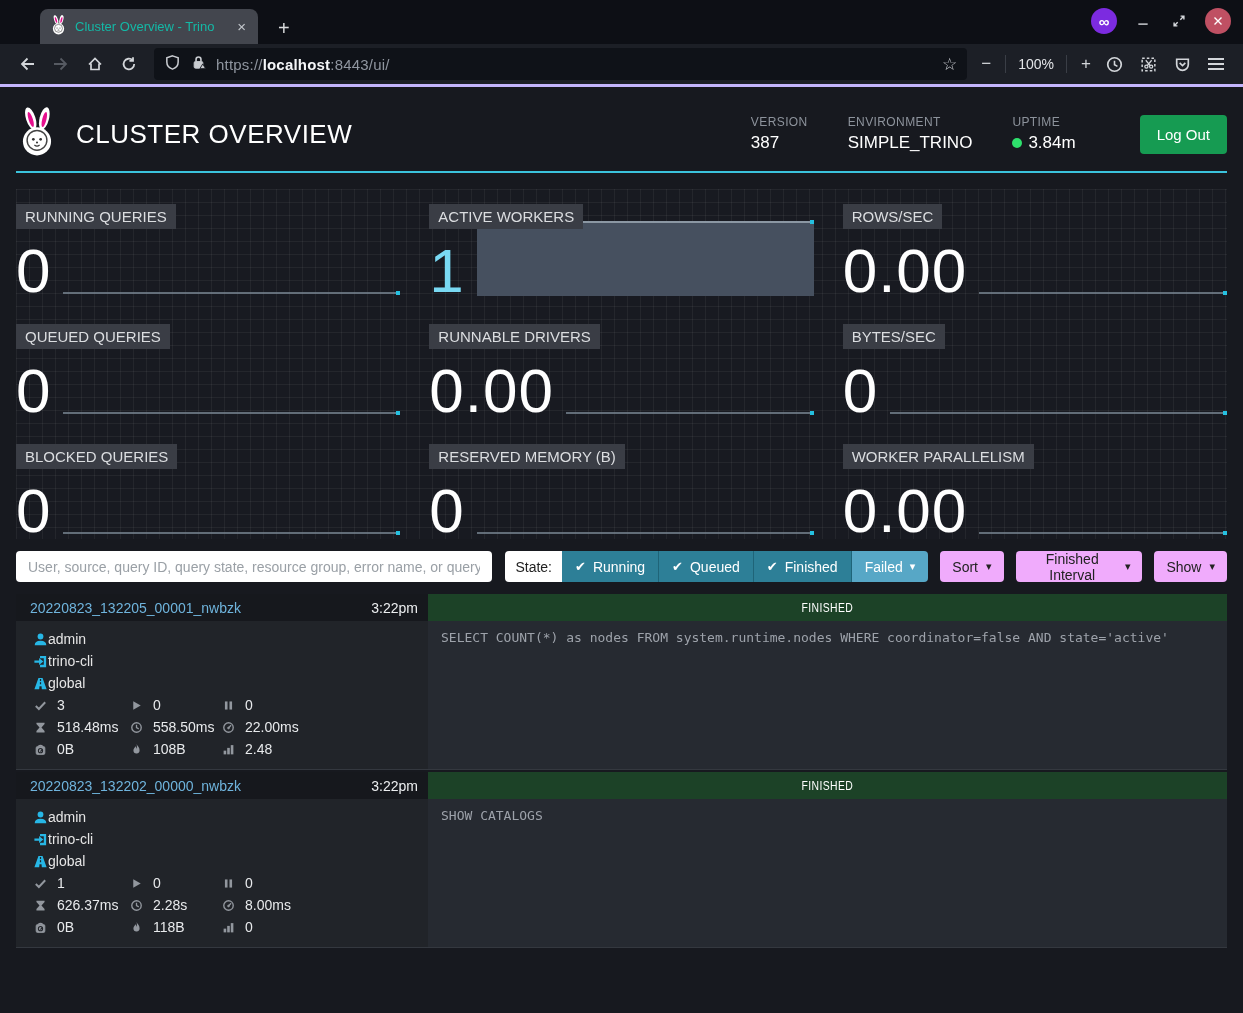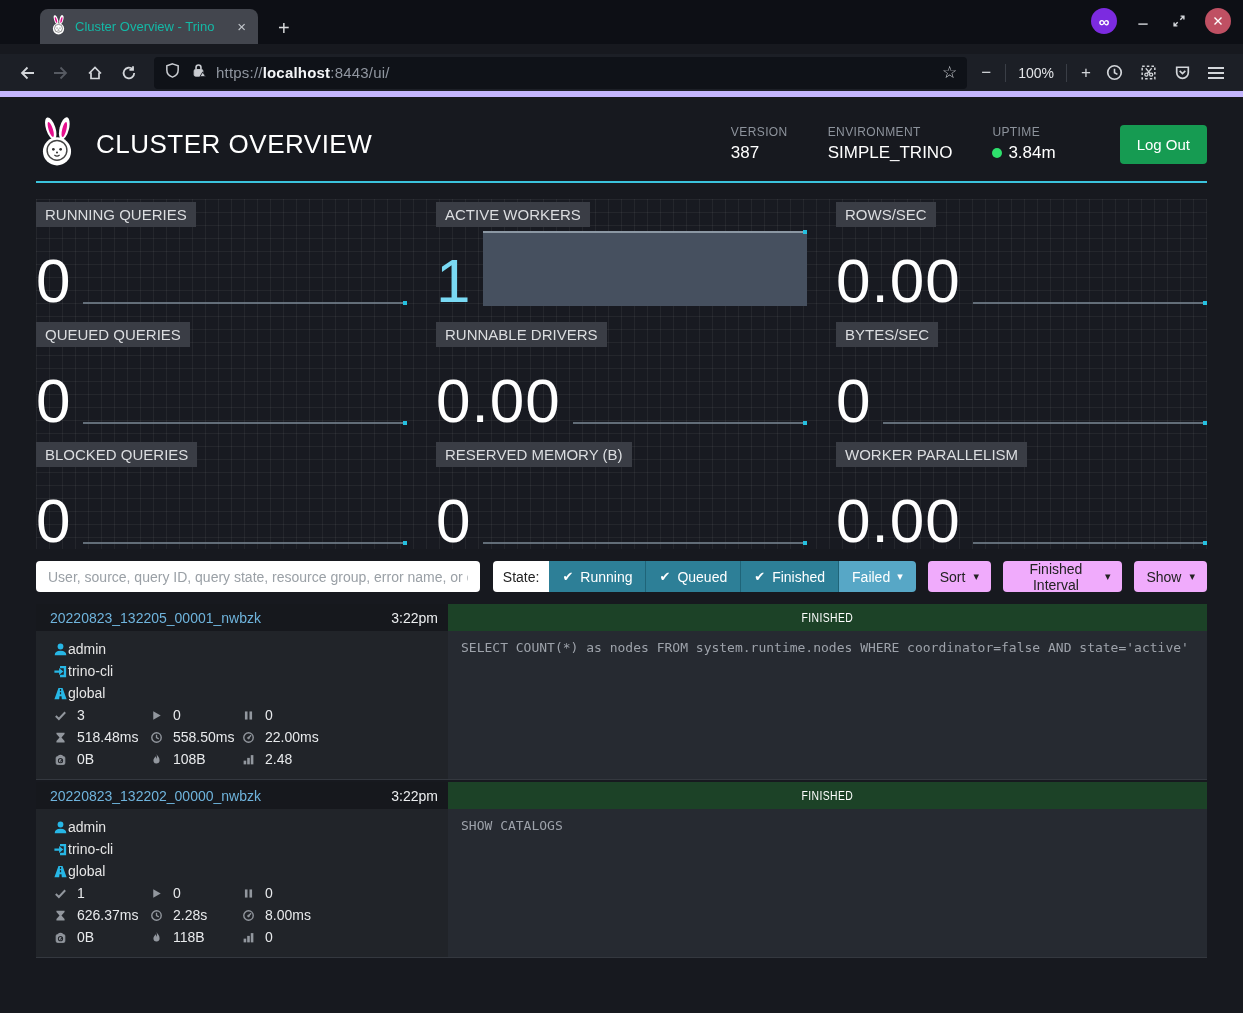--- a/index.html
+++ b/index.html
@@ -12,52 +12,52 @@
          display:flex; align-items:center; gap:8px; padding:0 10px; }
   .tab-title { color:#14b8a6; font-size:13px; white-space:nowrap; overflow:hidden; flex:1; }
   .tab-close { color:#c3c7cc; font-size:15px; padding:0 2px; }
   .newtab { color:#d8dadc; font-size:20px; margin-left:14px; margin-bottom:6px; line-height:1; padding:0 6px; }
   .winctl { position:absolute; right:12px; top:8px; display:flex; align-items:center; gap:16px; }
   .pb-badge { width:26px; height:26px; border-radius:50%; background:#7c2be0; color:#fff; font-weight:bold;
               display:flex; align-items:center; justify-content:center; font-size:15px; }
   .wbtn { color:#d6d9dd; display:flex; align-items:center; justify-content:center; width:20px; height:20px; }
   .close-btn { width:26px; height:26px; border-radius:50%; background:#bf5063; display:flex; align-items:center; justify-content:center; }
 
-  .toolbar { height:43px; background:#1c1f26; border-bottom:6px solid #c4b5fd; display:flex; align-items:center; padding:0 10px;margin-top:10px; }
+  .toolbar { height:43px; background:#1c1f26; border-bottom:3px solid #c4b5fd; display:flex; align-items:center; padding:0 10px; }
   .tb-icon { width:34px; height:32px; display:flex; align-items:center; justify-content:center; color:#d3d6da; }
   .tb-icon.dim { color:#565a62; }
   .urlbar { flex:1; height:32px; margin:0 8px; background:#0f1218; border-radius:4px;
             display:flex; align-items:center; padding:0 10px; gap:9px; }
   .url-text { font-size:15px; color:#9096a0; letter-spacing:.2px; }
   .url-text b { color:#f4f6f8; font-weight:bold; }
   .url-star { margin-left:auto; color:#c9ccd1; font-size:17px; }
   .zoomctl { display:flex; align-items:center; gap:2px; color:#d3d6da; }
   .zsep { width:1px; height:18px; background:#3a3e46; margin:0 6px; }
   .zoom-level { font-size:14px; color:#e3e5e8; padding:0 4px; }
   .menu-lines { display:flex; flex-direction:column; gap:3px; }
   .menu-lines i { display:block; width:16px; height:2px; background:#d3d6da; }
 
   
-  .page { padding:14px 36px 0; }
+  .page { padding:14px 16px 0; }
   .app-header { height:72px; display:flex; align-items:center; border-bottom:2px solid #3bc3dc; padding-bottom:4px; }
   .app-title { margin-left:18px; color:#fff; font-size:26px; letter-spacing:.5px; }
   .hmeta { margin-left:auto; display:flex; align-items:center; gap:40px; }
   .meta .mlabel { font-size:12px; color:#8d939c; letter-spacing:.4px; }
   .meta .mval { font-size:17px; color:#fff; margin-top:4px; display:flex; align-items:center; gap:6px; }
   .updot { width:10px; height:10px; border-radius:50%; background:#2ee06c; display:inline-block; }
   .logout { margin-left:24px; background:#169b52; color:#fff; border:none; border-radius:4px;
             font-size:15px; padding:11px 17px; font-family:inherit; }
 
   .stats { margin-top:16px; display:grid; grid-template-columns:repeat(3,1fr); column-gap:29px; row-gap:10px;
            background-color:#181a21;
            background-image:linear-gradient(rgba(255,255,255,0.05) 1px, transparent 1px),
                             linear-gradient(90deg, rgba(255,255,255,0.05) 1px, transparent 1px);
            background-size:13px 13px; }
   .tile { height:110px; position:relative; display:flex; align-items:flex-end; }
-  .chip { position:absolute; top:3px; left:0; background:#3a3d45; color:#dbdde0; font-size:15px; padding:4px 9px; z-index:2; }
+  .chip { position:absolute; top:15px; left:0; background:#3a3d45; color:#dbdde0; font-size:15px; padding:4px 9px; z-index:2; }
   .big { font-size:62px; font-weight:300; color:#fefefe; line-height:.9; letter-spacing:1px; }
   .big.cyan { color:#79d9f3; }
   .spark { flex:1; align-self:stretch; position:relative; margin-left:12px; }
   .spark .line { position:absolute; left:0; right:4px; bottom:5px; height:2px; background:#76828e; opacity:.8; }
   .spark .dot { position:absolute; right:0; bottom:4px; width:4px; height:4px; background:#25c0e0; }
   .spark.filled .fill { position:absolute; left:0; right:0; top:32px; bottom:3px; background:#46505f; border-top:2px solid #8b97a3; }
   .spark.filled .dot { top:31px; bottom:auto; }
 
   .qd-bar { margin-top:16px; height:37px; background:#6d7482; color:#fff; font-size:20px;
             display:flex; align-items:center; padding:0 10px; letter-spacing:.3px; }

